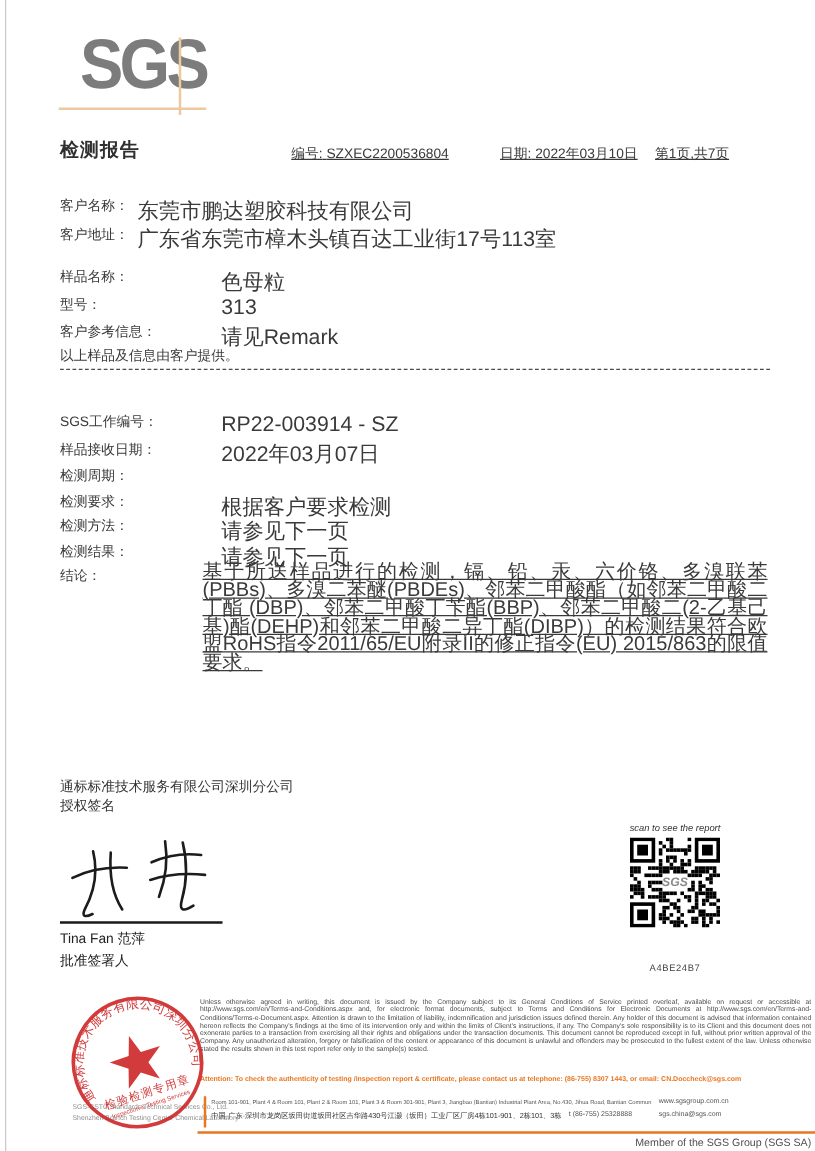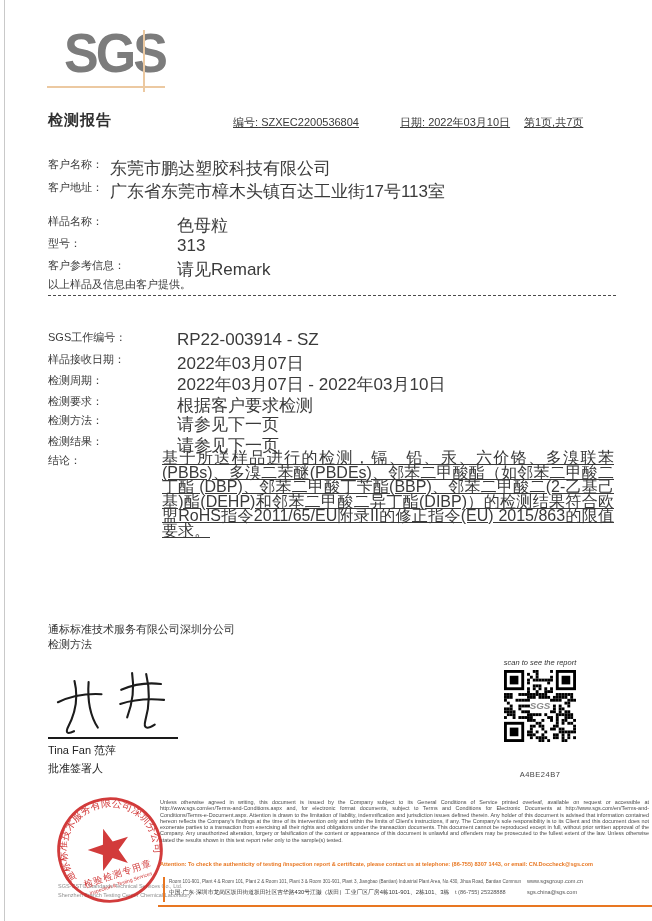--- a/index.html
+++ b/index.html
@@ -89,33 +89,32 @@
   <div class="abs val val-s" style="top:258px">请见Remark</div>
   <div class="abs note" style="top:277px">以上样品及信息由客户提供。</div>
 
   <div class="abs dash-sep"></div>
 
   <div class="abs lbl" style="top:330px">SGS工作编号：</div>
   <div class="abs val val-s" style="top:330px">RP22-003914 - SZ</div>
   <div class="abs lbl" style="top:352px">样品接收日期：</div>
   <div class="abs val val-s" style="top:352px">2022年03月07日</div>
   <div class="abs lbl" style="top:373px">检测周期：</div>
-  <div class="abs val val-s" style="top:373px">2022年03月07日 - 2022年03月10日</div>
   <div class="abs lbl" style="top:394px">检测要求：</div>
   <div class="abs val val-s" style="top:394px">根据客户要求检测</div>
   <div class="abs lbl" style="top:413px">检测方法：</div>
   <div class="abs val val-s" style="top:413px">请参见下一页</div>
   <div class="abs lbl" style="top:434px">检测结果：</div>
   <div class="abs val val-s" style="top:434px">请参见下一页</div>
 
   <div class="abs lbl" style="top:453px">结论：</div>
   <div class="abs conclusion">基于所送样品进行的检测，镉、铅、汞、六价铬、多溴联苯(PBBs)、多溴二苯醚(PBDEs)、邻苯二甲酸酯（如邻苯二甲酸二丁酯 (DBP)、邻苯二甲酸丁苄酯(BBP)、邻苯二甲酸二(2-乙基己基)酯(DEHP)和邻苯二甲酸二异丁酯(DIBP)）的检测结果符合欧盟RoHS指令2011/65/EU附录II的修正指令(EU) 2015/863的限值要求。</div>
 
   <div class="abs sig-company">通标标准技术服务有限公司深圳分公司</div>
-  <div class="abs sig-auth">检测方法</div>
+  <div class="abs sig-auth">授权签名</div>
   <svg class="abs sig-svg" width="135" height="66" viewBox="0 0 135 66">
     <g fill="none" stroke="#1c1c1c" stroke-width="2.1" stroke-linecap="round" transform="rotate(-4 67 33)">
       <path d="M6,30 Q26,22 50,25"></path>
       <path d="M24,10 Q28,34 14,56 Q10,64 20,60"></path>
       <path d="M38,12 Q34,40 44,58"></path>
       <path d="M70,22 Q90,15 110,19"></path>
       <path d="M82,6 Q84,28 74,50"></path>
       <path d="M96,8 Q100,32 92,54 Q88,66 101,59"></path>
       <path d="M68,36 Q88,31 112,35"></path>
     </g>
@@ -343,20 +342,21 @@
   <div class="abs attention">Attention: To check the authenticity of testing /inspection report &amp; certificate, please contact us at telephone: (86-755) 8307 1443, or email: CN.Doccheck@sgs.com</div>
   <div class="abs foot-co1">SGS-CSTC Standards Technical Services Co., Ltd.</div>
   <div class="abs foot-co2">Shenzhen Branch Testing Center Chemical Laboratory</div>
   <div class="abs foot-vbar"></div>
   <div class="abs addr-en">Room 101-901, Plant 4 &amp; Room 101, Plant 2 &amp; Room 101, Plant 3 &amp; Room 301-901, Plant 3, Jiangbao (Bantian) Industrial Plant Area, No.430, Jihua Road, Bantian Community, Bantian Street, Longgang District, Shenzhen, Guangdong, China 518129</div>
   <div class="abs addr-web">www.sgsgroup.com.cn</div>
   <div class="abs addr-cn">中国·广东·深圳市龙岗区坂田街道坂田社区吉华路430号江灏（坂田）工业厂区厂房4栋101-901、2栋101、3栋101、3栋301-901 邮编：518129</div>
   <div class="abs addr-phone">t (86-755) 25328888</div>
   <div class="abs addr-mail">sgs.china@sgs.com</div>
   <div class="abs bottom-orange"></div>
+  <div class="abs member">Member of the SGS Group (SGS SA)</div>
 
   <svg class="abs stamp" viewBox="0 0 120 120">
     <g transform="rotate(-18 60 60)" fill="none" stroke="#cc2020">
       <circle cx="60" cy="60" r="53" stroke-width="3"></circle>
       <defs>
         <path id="ringPath" d="M 18 78 A 45.5 45.5 0 1 1 102 78"></path>
       </defs>
       <text font-size="10.5" fill="#cc2020" stroke="none">
         <textPath href="#ringPath" startOffset="0" id="ring-tp">通标标准技术服务有限公司深圳分公司</textPath>
       </text>

